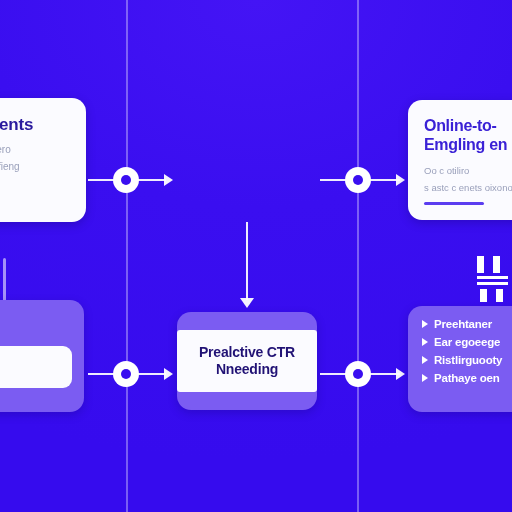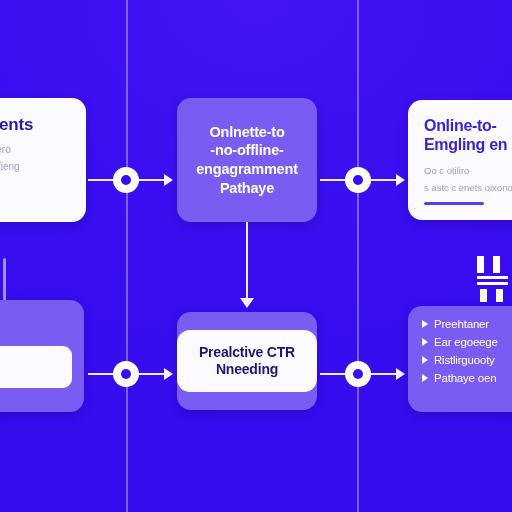--- a/index.html
+++ b/index.html
@@ -44,30 +44,30 @@
 
   
   .c-bl{left:-42px;top:300px;width:126px;height:112px;}
   .c-bl .inner{position:absolute;left:-10px;top:46px;width:124px;height:42px;background:#fbfbff;
                border-radius:9px;padding:7px 8px 0 6px;box-sizing:border-box;overflow:hidden;}
   .c-bl .b{font-size:10px;color:#9aa0bb;line-height:1.6;white-space:nowrap;}
 
   
   .c-bm{left:177px;top:312px;width:140px;height:98px;
         display:flex;align-items:center;justify-content:center;}
-  .c-bm .inner{width:142px;height:62px;background:#fbfbff;border-radius:13px;
+  .c-bm .inner{width:142px;height:62px;background:#fbfbff;border-radius:3px;
                display:flex;align-items:center;justify-content:center;text-align:center;}
   .c-bm .h{font-size:14px;font-weight:bold;color:#211275;line-height:1.25;letter-spacing:-.2px;}
 
   
   .c-br{left:408px;top:306px;width:142px;height:106px;padding:12px 0 0 14px;box-sizing:border-box;}
   .li{display:flex;align-items:center;gap:6px;margin-bottom:6px;white-space:nowrap;overflow:hidden;}
   .li .tri{width:0;height:0;border-left:6px solid #ffffff;border-top:4px solid transparent;
            border-bottom:4px solid transparent;flex:0 0 auto;}
-  .li .t{font-size:11.5px;font-weight:normal;color:#ffffff;letter-spacing:-.2px;}
+  .li .t{font-size:11.5px;font-weight:bold;color:#ffffff;letter-spacing:-.2px;}
 
   
   .conn{position:absolute;height:2px;background:rgba(255,255,255,.92);}
   .node{position:absolute;width:26px;height:26px;border-radius:50%;background:#ffffff;
         box-shadow:0 0 0 3px rgba(58,14,240,.0);}
   .node::after{content:"";position:absolute;left:8px;top:8px;width:10px;height:10px;
                border-radius:50%;background:#3a0ef0;}
   .arrow{position:absolute;width:0;height:0;border-left:9px solid rgba(255,255,255,.95);
          border-top:6px solid transparent;border-bottom:6px solid transparent;}
   .vconn{position:absolute;width:2px;background:rgba(255,255,255,.92);}
@@ -96,28 +96,20 @@
   <div class="card white c-tl">
     <div class="h">oments</div>
     <div class="b">nnaoero</div>
     <div class="b" style="margin-top:2px">te:cnifieng</div>
   </div>
 
   <div class="conn" style="left:88px;top:179px;width:78px;"></div>
   <div class="node" style="left:113px;top:167px;"></div>
   <div class="arrow" style="left:164px;top:174px;"></div>
 
-  <div class="card purple c-tm">
-    <div class="h">
-      <span>Onlnette-to</span><br>
-      <span>-no-offline-</span><br>
-      <span>engagramment</span><br>
-      <span>Pathaye</span>
-    </div>
-  </div>
 
   <div class="conn" style="left:320px;top:179px;width:80px;"></div>
   <div class="node" style="left:345px;top:167px;"></div>
   <div class="arrow" style="left:396px;top:174px;"></div>
 
   <div class="card white c-tr">
     <div class="h">Online-to-</div>
     <div class="h">Emgling en</div>
     <div class="b">Oo c otiliro</div>
     <div class="b" style="margin-top:1px">s astc c enets oixono d</div>

